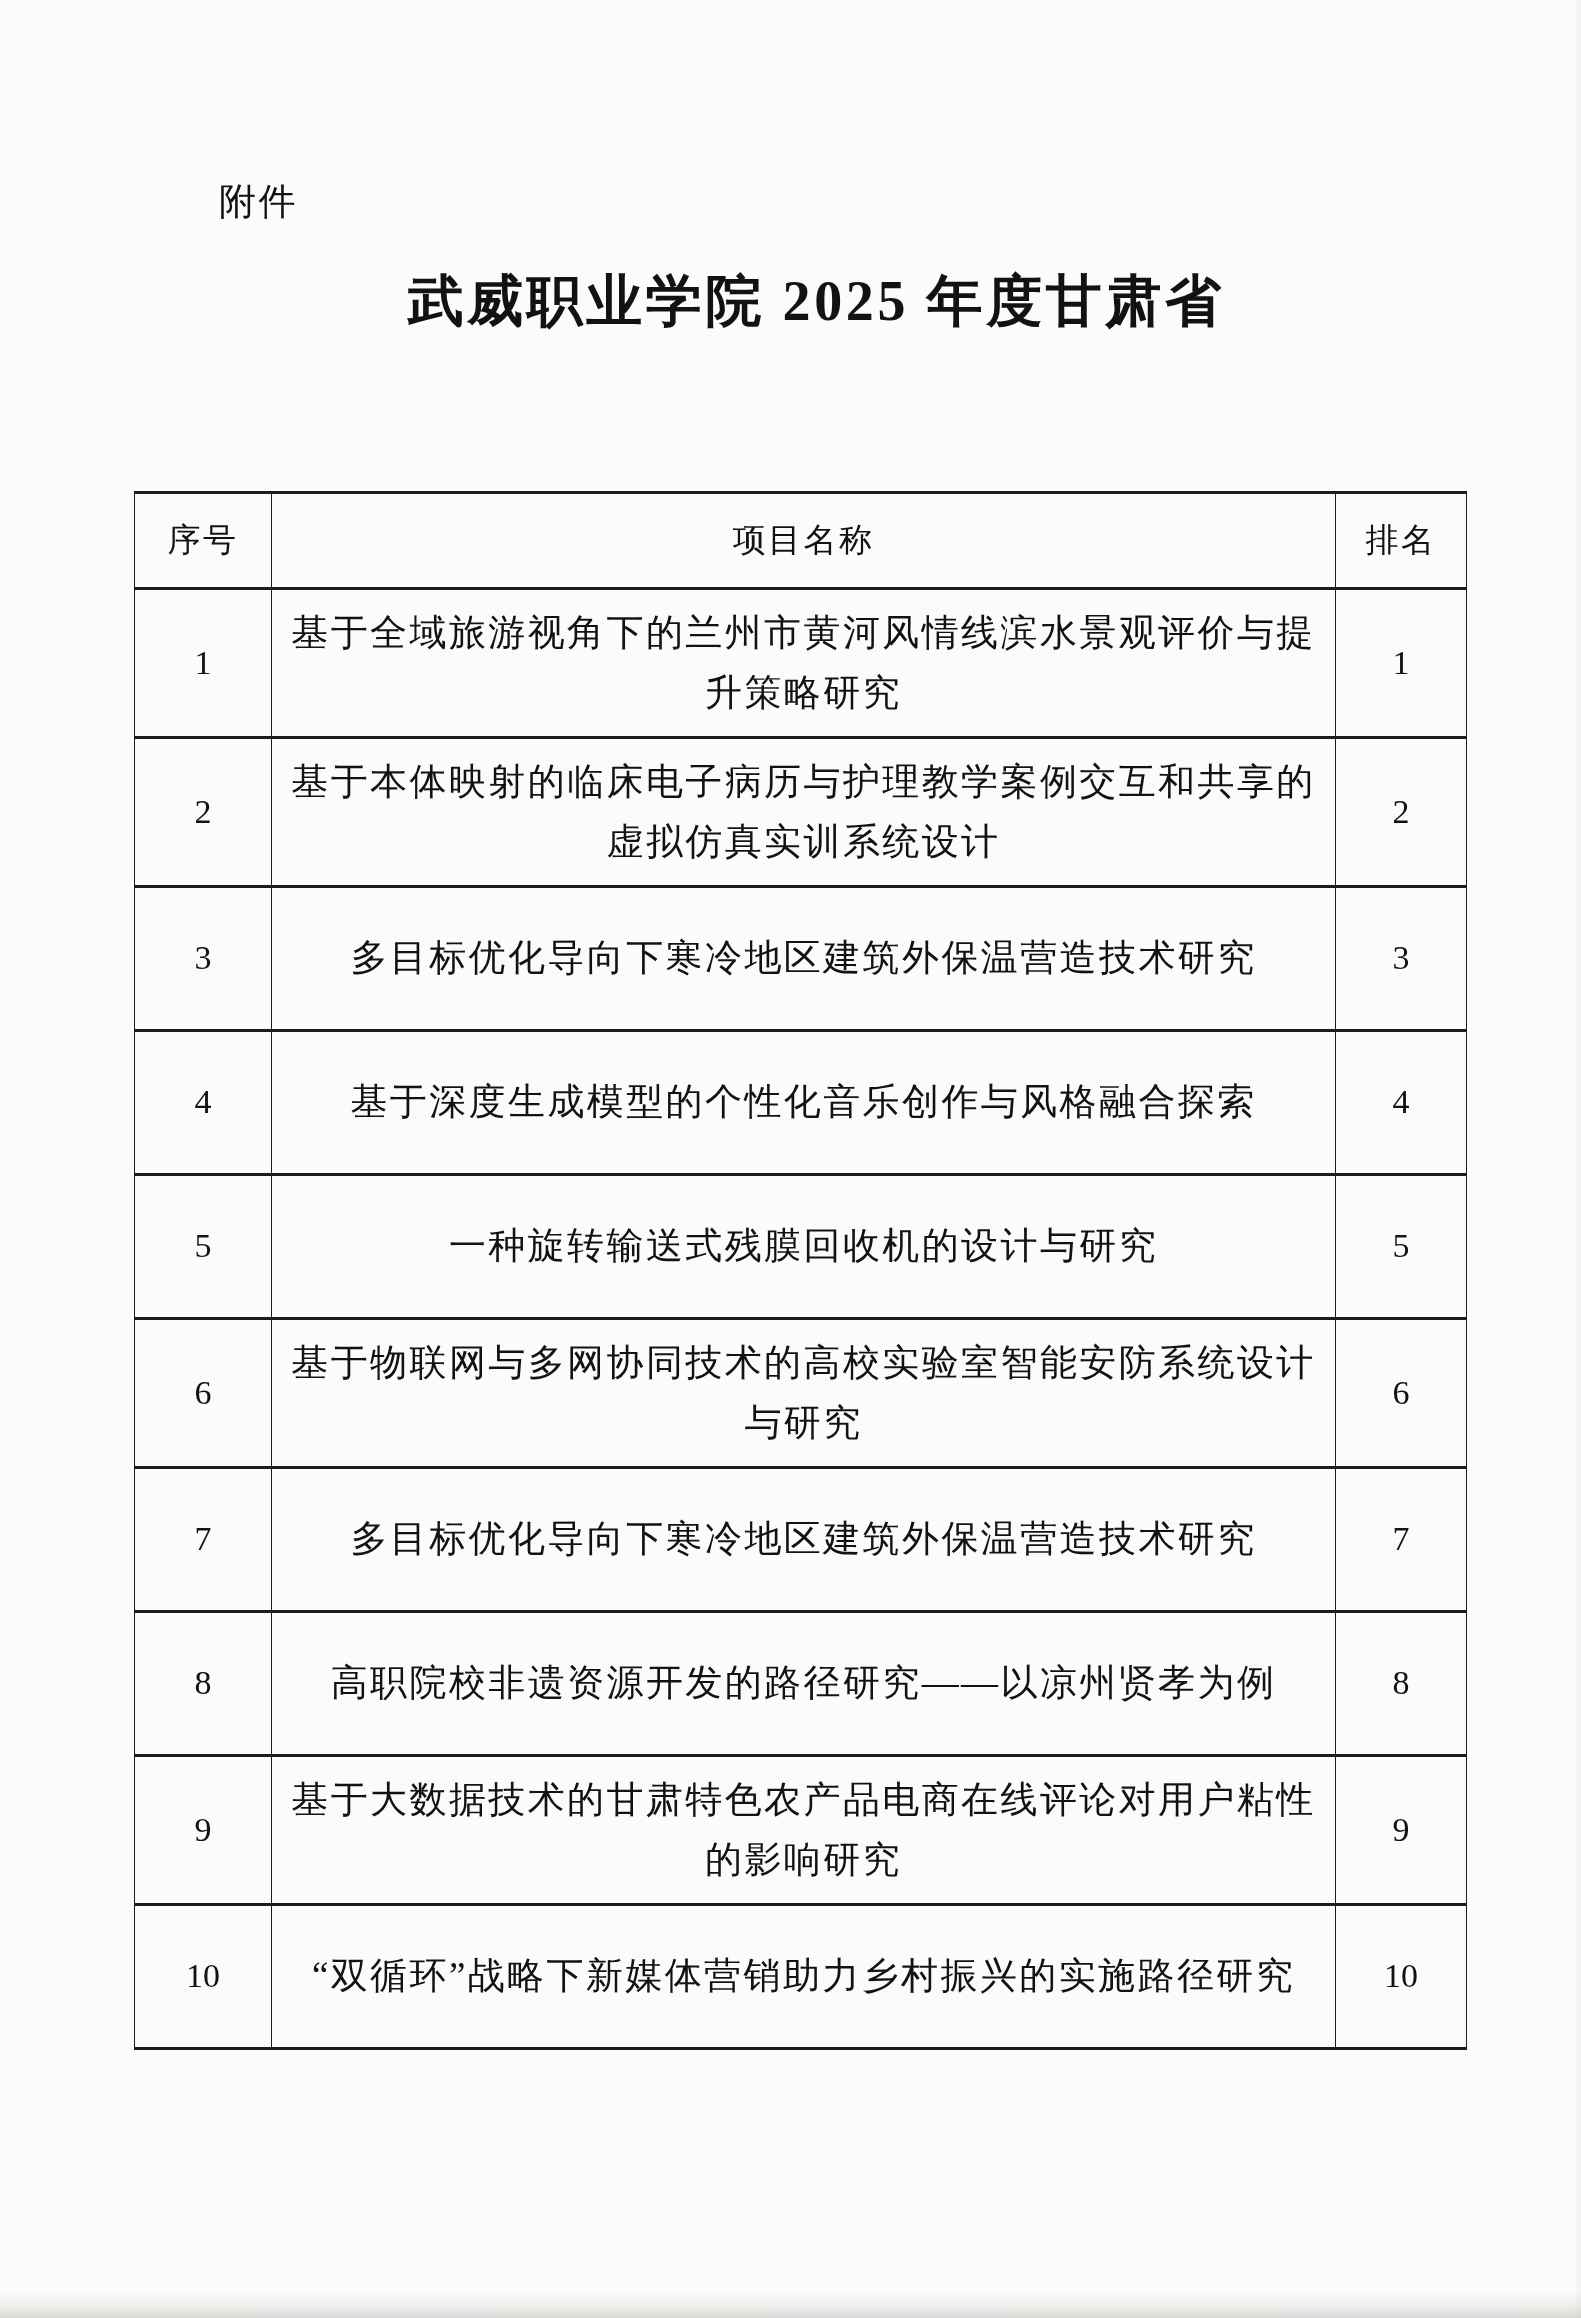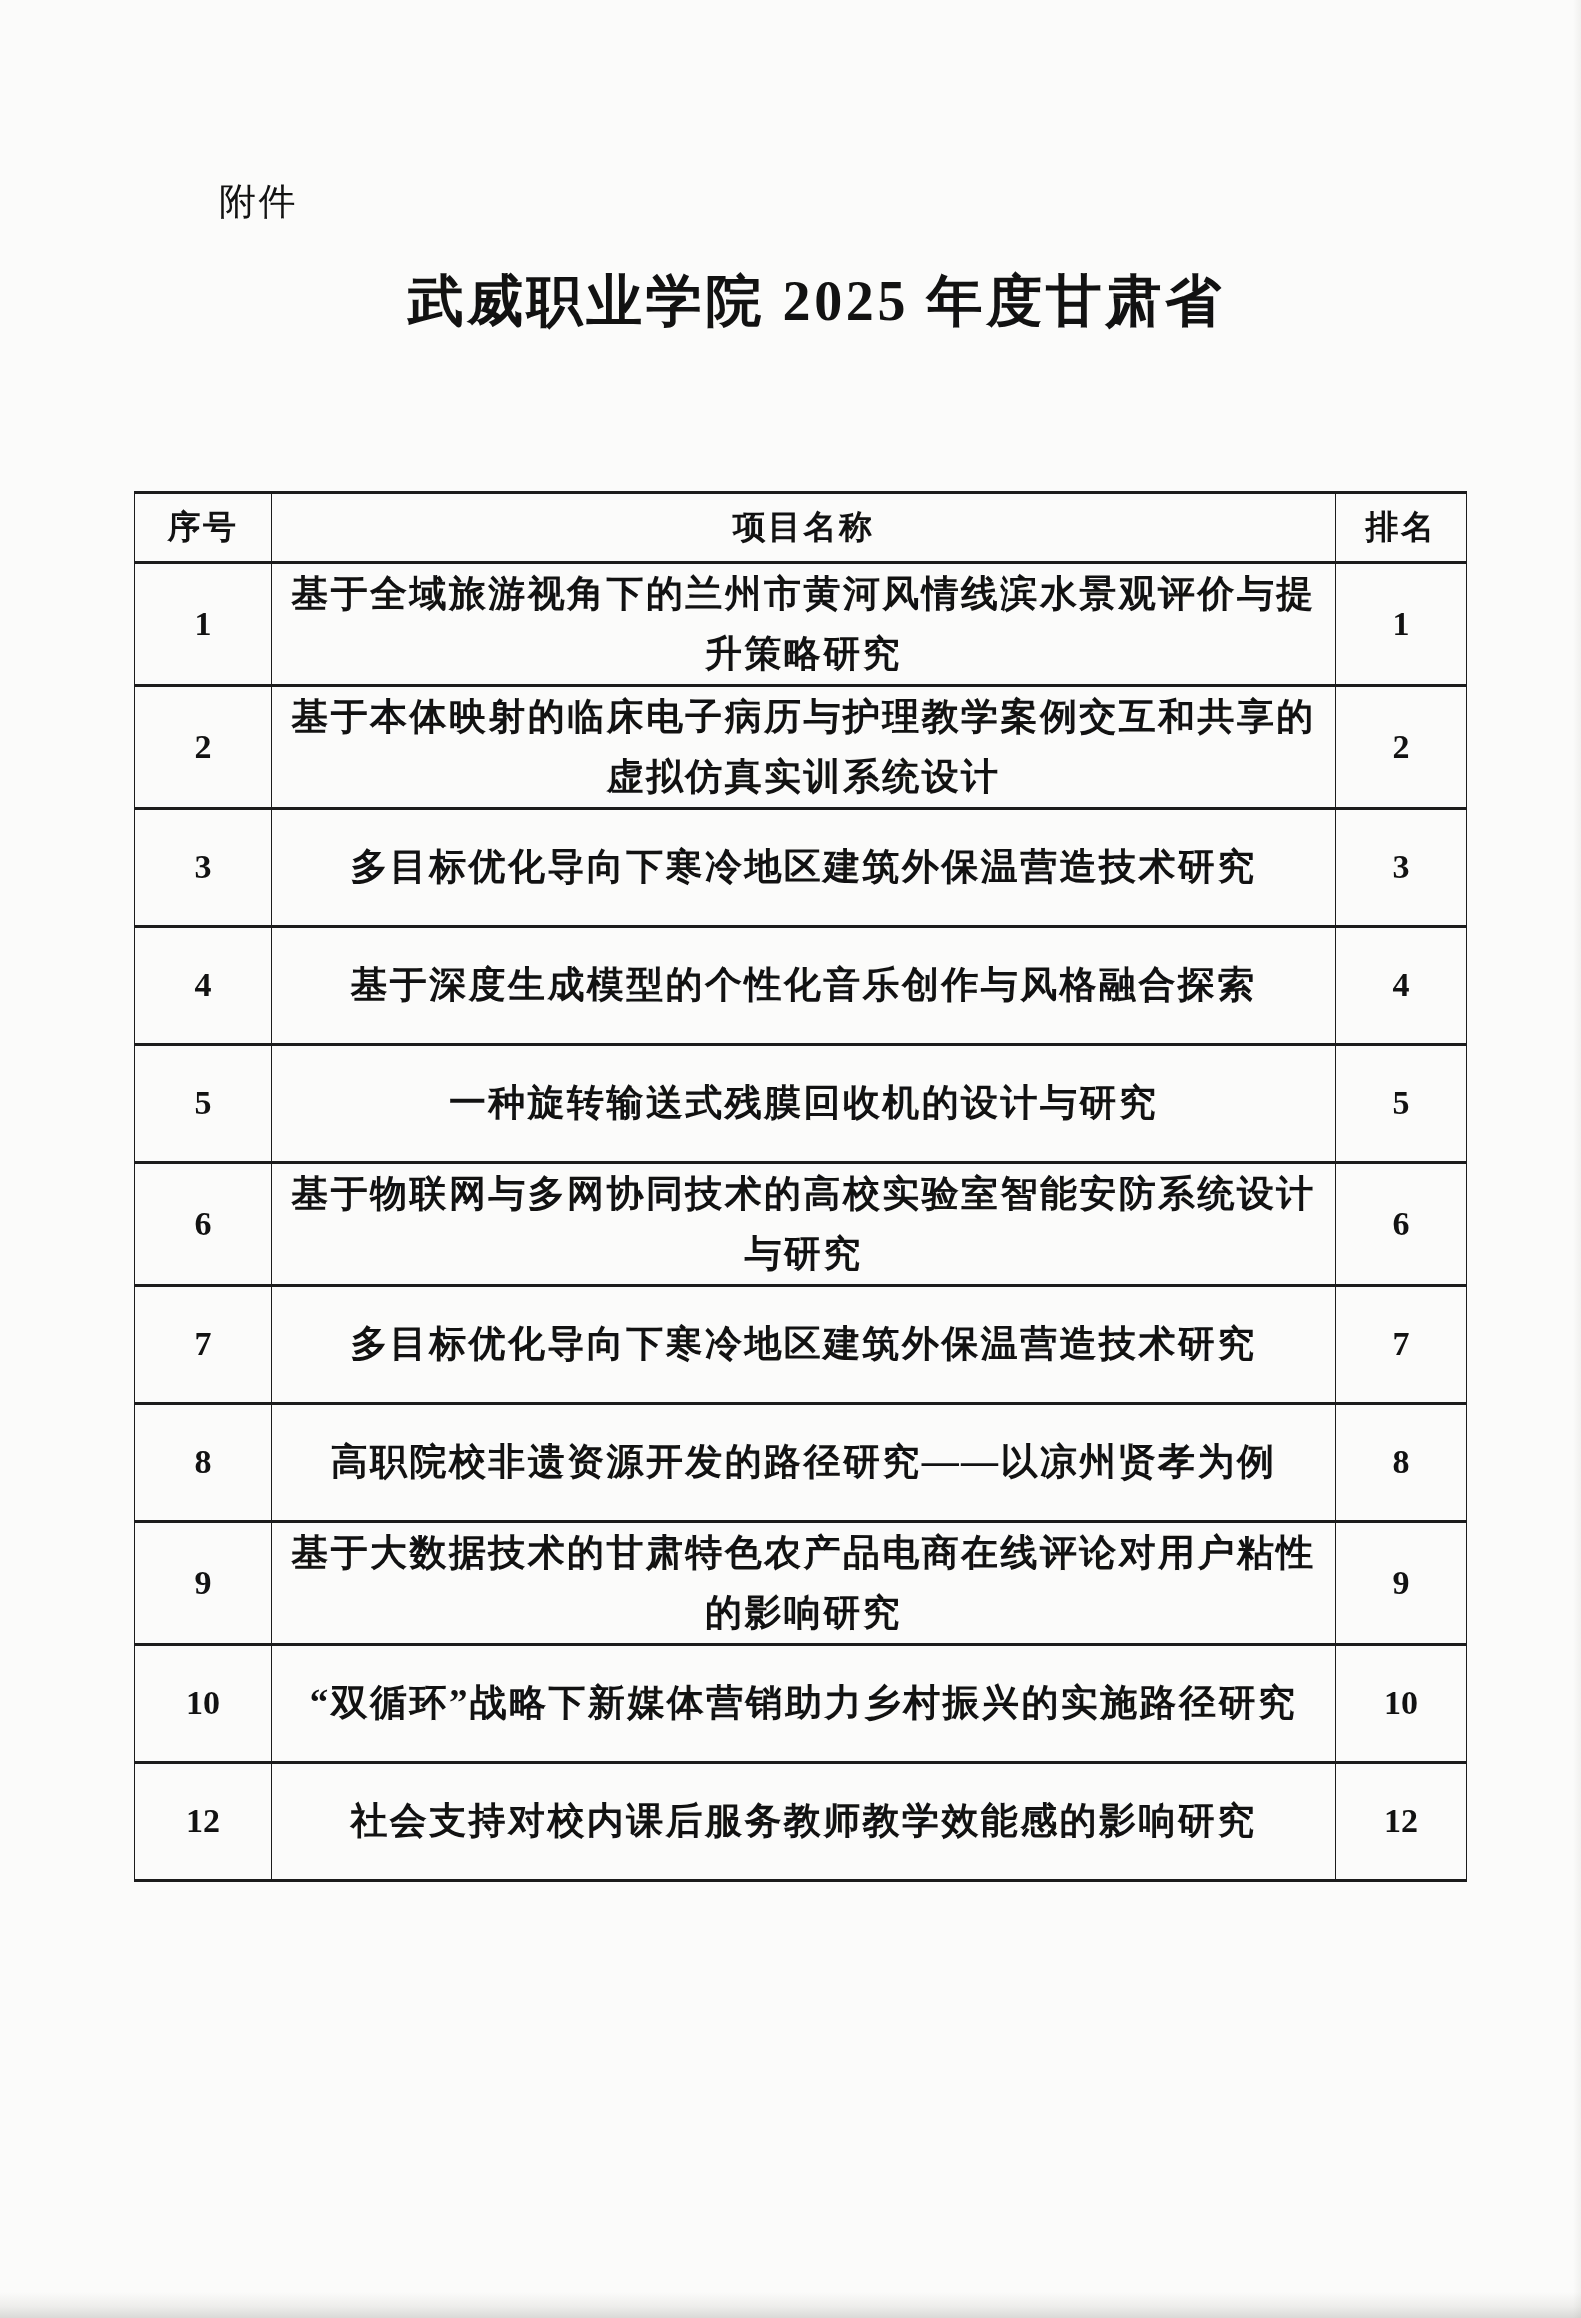--- a/index.html
+++ b/index.html
@@ -56,24 +56,24 @@
     border-collapse:collapse;
     table-layout:fixed;
   }
   col.c1{width:137px;}
   col.c2{width:1064px;}
   col.c3{width:131px;}
   .projects th,.projects td{
     border:1.8px solid var(--border);
     border-top-width:3px;
     border-bottom-width:3px;
-    padding:0;
+    padding:13px;
     text-align:center;
     vertical-align:middle;
-    font-weight:bold;
+    font-weight:normal;
     color:var(--ink);
   }
   .projects thead th{
     height:67px;
     font-size:33px;
     letter-spacing:2.4px;
   }
   .projects tbody td{
     height:115px;
   }
@@ -167,25 +167,20 @@
     <td class="cell-rank">9</td>
   </tr>
 
   <tr>
     <td class="cell-index">10</td>
     <td class="cell-name">“双循环”战略下新媒体营销助力乡村振兴的实施路径研究</td>
     <td class="cell-rank">10</td>
   </tr>
 
 
-  <tr>
-    <td class="cell-index">12</td>
-    <td class="cell-name">社会支持对校内课后服务教师教学效能感的影响研究</td>
-    <td class="cell-rank">12</td>
-  </tr>
 
 </tbody>
   </table>
 
   <div class="scan-shadow-bottom"></div>
   <div class="scan-shadow-right"></div>
 </div>
 
 
 </body></html>

